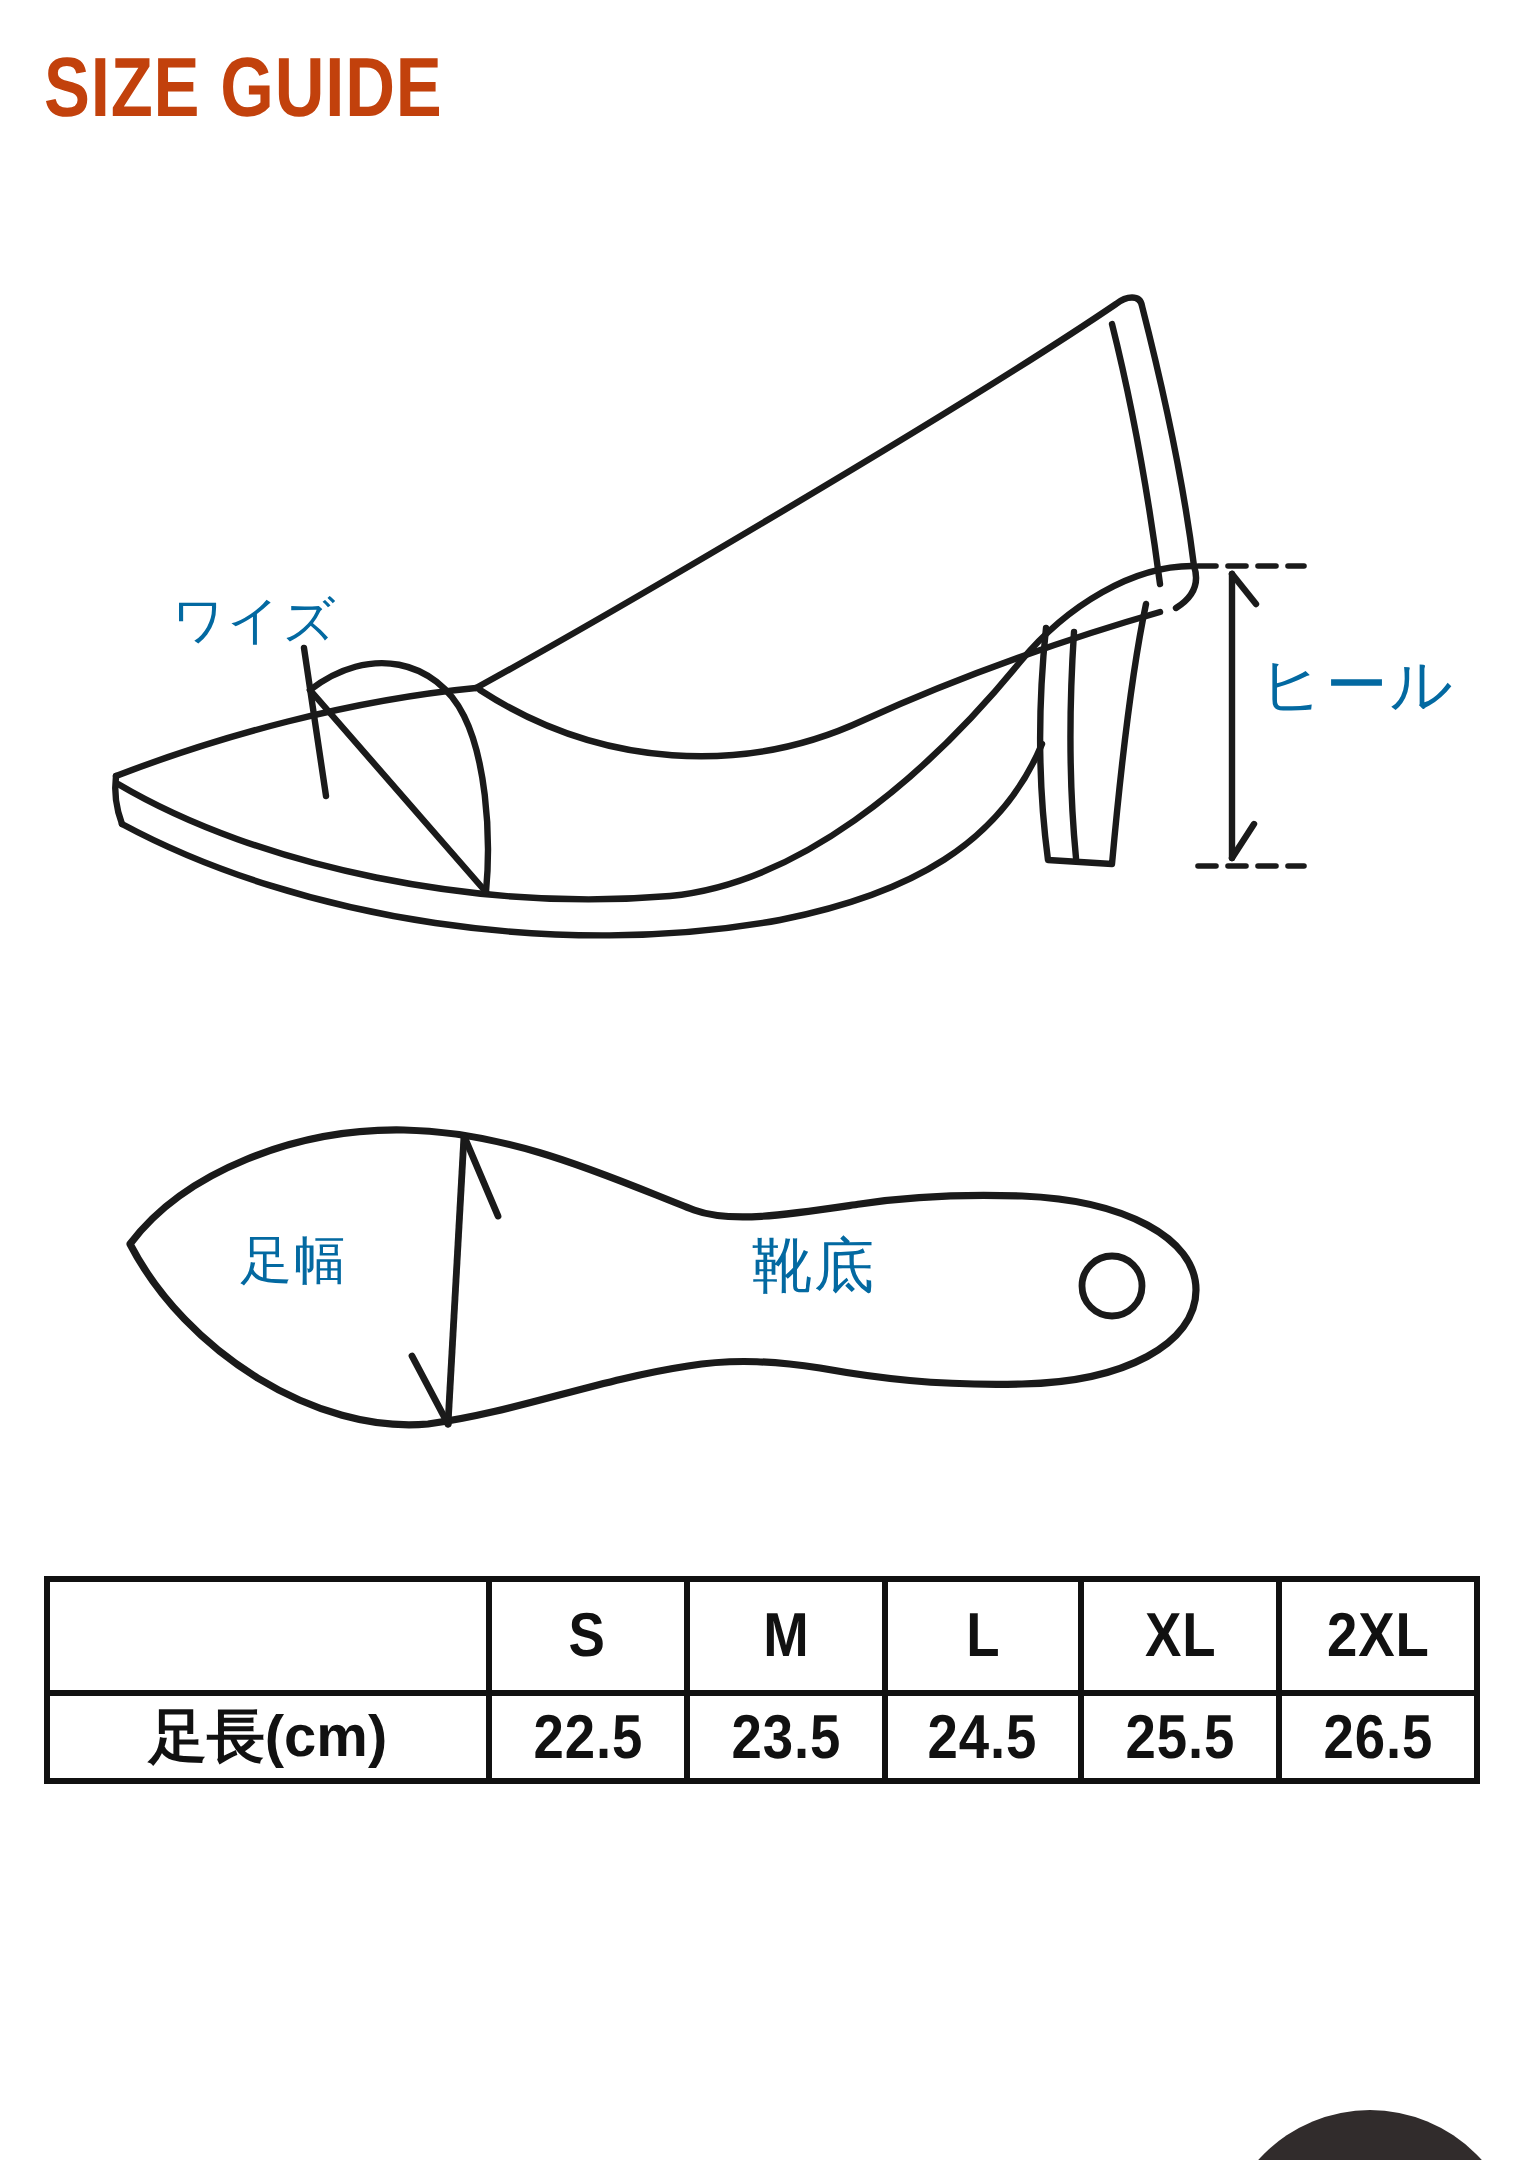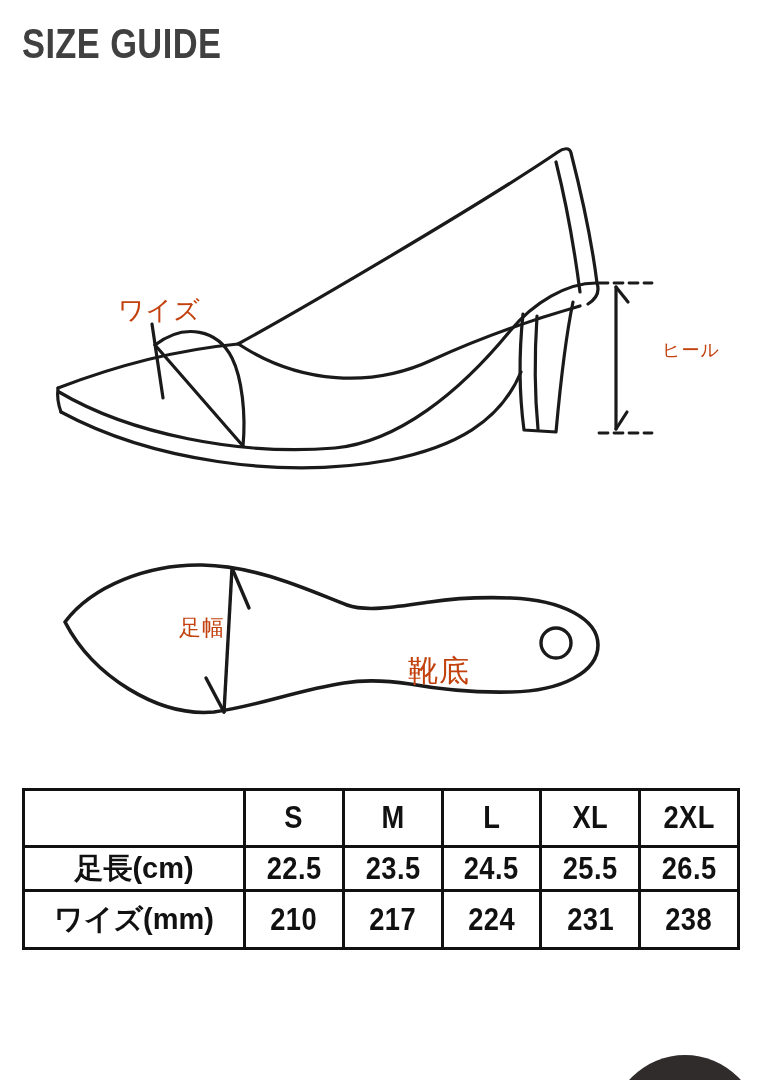--- a/index.html
+++ b/index.html
@@ -15,49 +15,48 @@
     font-family: "Liberation Sans", "DejaVu Sans", sans-serif;
     color: #161616;
   }
   
   .page-title {
     position: absolute;
     left: 22px;
     top: 20px;
     font-size: 42px;
     font-weight: 700;
-    color: #404040;
+    color: #c2410c;
     white-space: nowrap;
   }
   .page-title .squeeze-title {
     display: inline-block;
     transform: scaleX(0.82);
     transform-origin: left center;
     letter-spacing: 0.5px;
   }
   
   .diagram-svg {
     position: absolute;
     left: 0;
     top: 0;
     width: 761px;
     height: 780px;
   }
   .diagram-label {
     position: absolute;
-    color: #c2410c;
+    color: #0369a1;
     white-space: nowrap;
     letter-spacing: 1px;
     line-height: 1;
-    margin-left: 32px;
   }
   .label-waist  { left: 86px;  top: 297px; font-size: 26px; }
-  .label-heel   { left: 630px; top: 341px; font-size: 18px; }
-  .label-width  { left: 147px; top: 617px; font-size: 22px; }
-  .label-sole   { left: 376px; top: 656px; font-size: 30px; }
+  .label-heel   { left: 630px; top: 327px; font-size: 31px; }
+  .label-width  { left: 120px; top: 617px; font-size: 26px; }
+  .label-sole   { left: 376px; top: 619px; font-size: 30px; }
   
   .size-table {
     position: absolute;
     left: 22px;
     top: 788px;
     width: 718px;
     border-collapse: collapse;
     table-layout: fixed;
   }
   .size-table th, .size-table td {
@@ -175,24 +174,16 @@
     <th><span class="head-val">2XL</span></th>
   </tr>
   <tr class="row-1">
     <th><span class="row-label">足長(cm)</span></th>
     <td><span class="cell-val">22.5</span></td>
     <td><span class="cell-val">23.5</span></td>
     <td><span class="cell-val">24.5</span></td>
     <td><span class="cell-val">25.5</span></td>
     <td><span class="cell-val">26.5</span></td>
   </tr>
-  <tr class="row-4">
-    <th><span class="row-label">ワイズ(mm)</span></th>
-    <td><span class="cell-val">210</span></td>
-    <td><span class="cell-val">217</span></td>
-    <td><span class="cell-val">224</span></td>
-    <td><span class="cell-val">231</span></td>
-    <td><span class="cell-val">238</span></td>
-  </tr>
 </tbody>
   </table>
 
 <button class="fab" aria-label="floating action button" style="background: rgb(49, 44, 44);"></button>
 
 </body></html>

